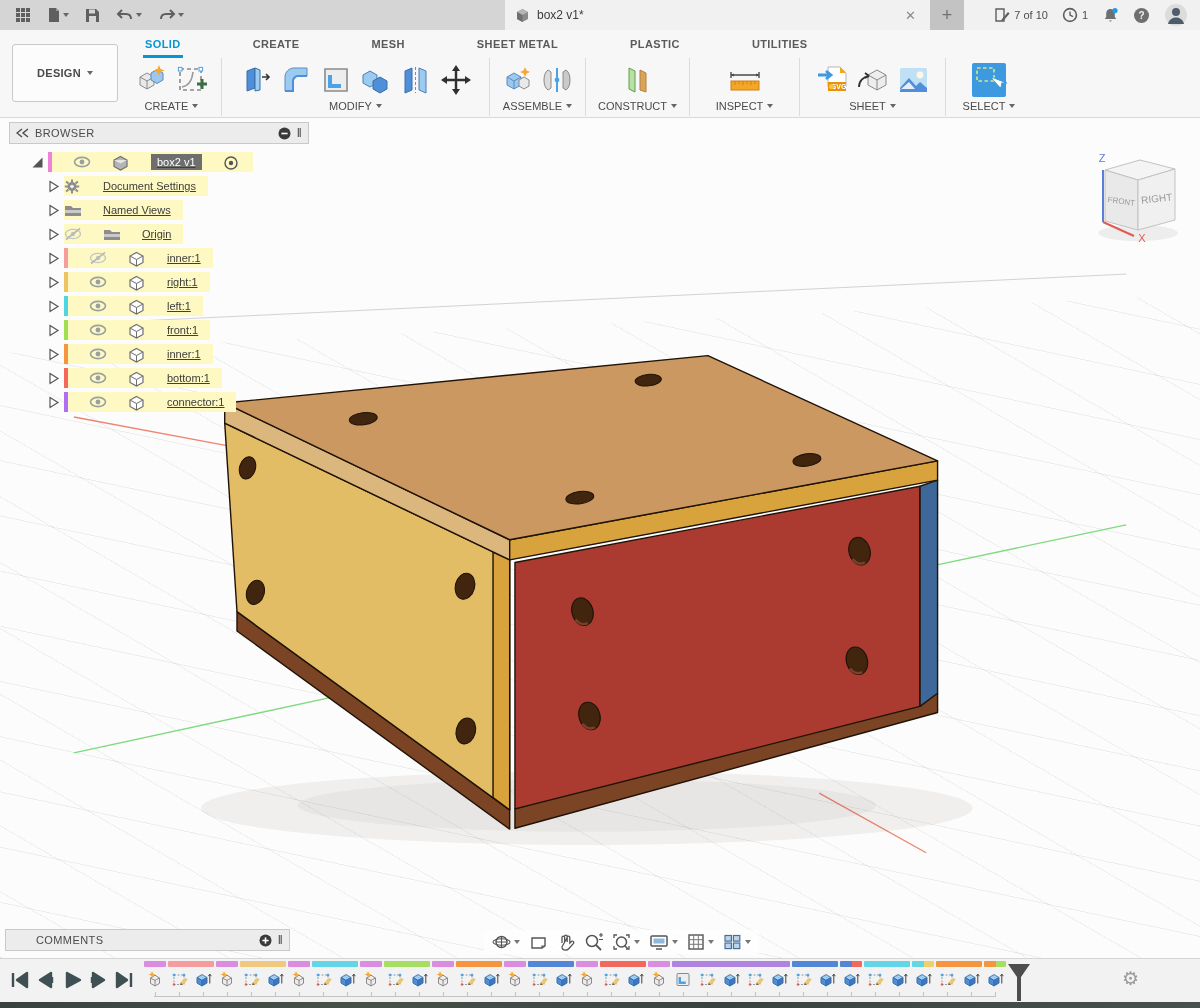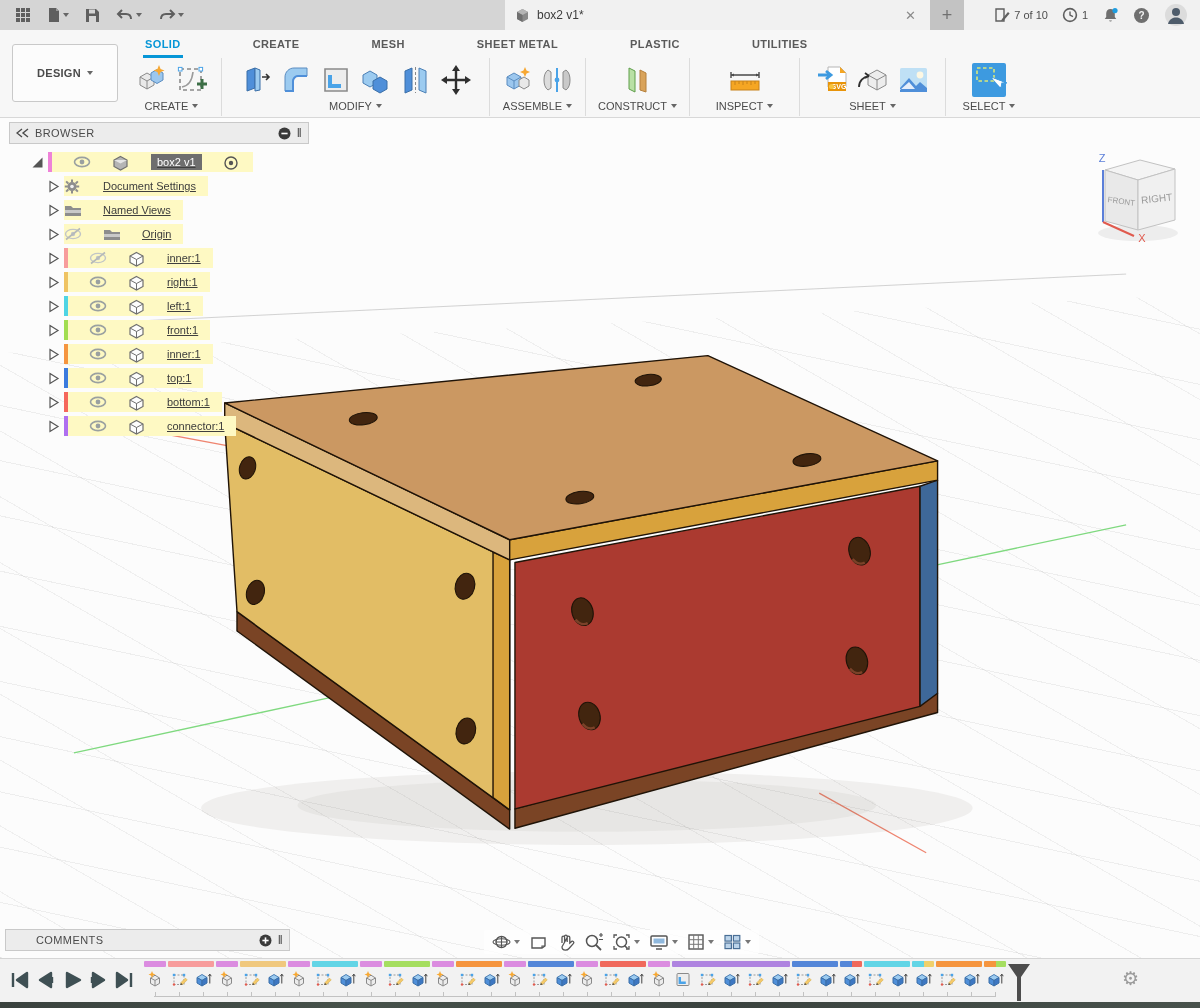--- a/index.html
+++ b/index.html
@@ -594,37 +594,20 @@
                 <path d="M2 5l6.5 3.5L15 5M8.5 8.5V15" fill="none" stroke="#6f6f6f" stroke-width="1"></path>
               </svg></span>
             <span class="blabel">inner:1</span>
           </span>
         </div>
         <div class="brow" style="padding-left: 38px;">
           <span class="arrow"><svg xmlns="http://www.w3.org/2000/svg" width="13" height="13">
               <polygon points="3,1.5 11,6.5 3,11.5" fill="#fdfdfd" stroke="#555" stroke-width="1.2"></polygon>
             </svg></span>
           <span class="rowbody">
-            <span class="cbar" style="background: rgb(59, 123, 222);"></span>
-            <span class="beye"><svg xmlns="http://www.w3.org/2000/svg" width="18" height="14">
-                <ellipse cx="9" cy="7" rx="7.5" ry="4.6" fill="none" stroke="#9aa0a0" stroke-width="1.6"></ellipse>
-                <circle cx="9" cy="7" r="2.4" fill="#9aa0a0"></circle>
-              </svg></span>
-            <span class="bic"><svg xmlns="http://www.w3.org/2000/svg" width="17" height="16">
-                <path d="M8.5 1.5L15 5v6.5L8.5 15 2 11.5V5z" fill="#fdfdfd" stroke="#6f6f6f" stroke-width="1.2"></path>
-                <path d="M2 5l6.5 3.5L15 5M8.5 8.5V15" fill="none" stroke="#6f6f6f" stroke-width="1"></path>
-              </svg></span>
-            <span class="blabel">top:1</span>
-          </span>
-        </div>
-        <div class="brow" style="padding-left: 38px;">
-          <span class="arrow"><svg xmlns="http://www.w3.org/2000/svg" width="13" height="13">
-              <polygon points="3,1.5 11,6.5 3,11.5" fill="#fdfdfd" stroke="#555" stroke-width="1.2"></polygon>
-            </svg></span>
-          <span class="rowbody">
             <span class="cbar" style="background: rgb(245, 103, 91);"></span>
             <span class="beye"><svg xmlns="http://www.w3.org/2000/svg" width="18" height="14">
                 <ellipse cx="9" cy="7" rx="7.5" ry="4.6" fill="none" stroke="#9aa0a0" stroke-width="1.6"></ellipse>
                 <circle cx="9" cy="7" r="2.4" fill="#9aa0a0"></circle>
               </svg></span>
             <span class="bic"><svg xmlns="http://www.w3.org/2000/svg" width="17" height="16">
                 <path d="M8.5 1.5L15 5v6.5L8.5 15 2 11.5V5z" fill="#fdfdfd" stroke="#6f6f6f" stroke-width="1.2"></path>
                 <path d="M2 5l6.5 3.5L15 5M8.5 8.5V15" fill="none" stroke="#6f6f6f" stroke-width="1"></path>
               </svg></span>
             <span class="blabel">bottom:1</span>

